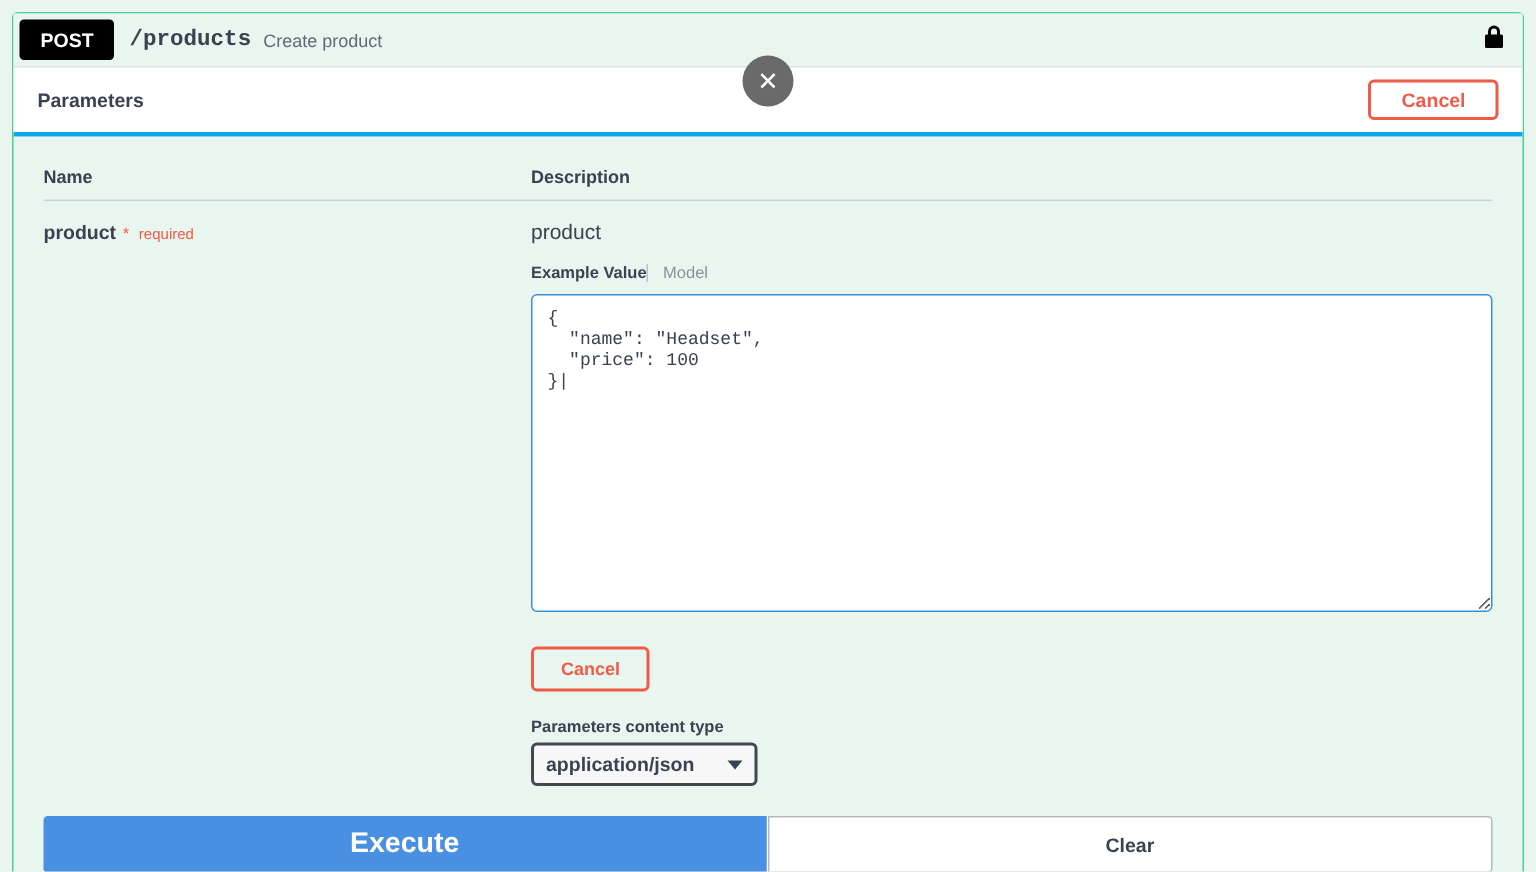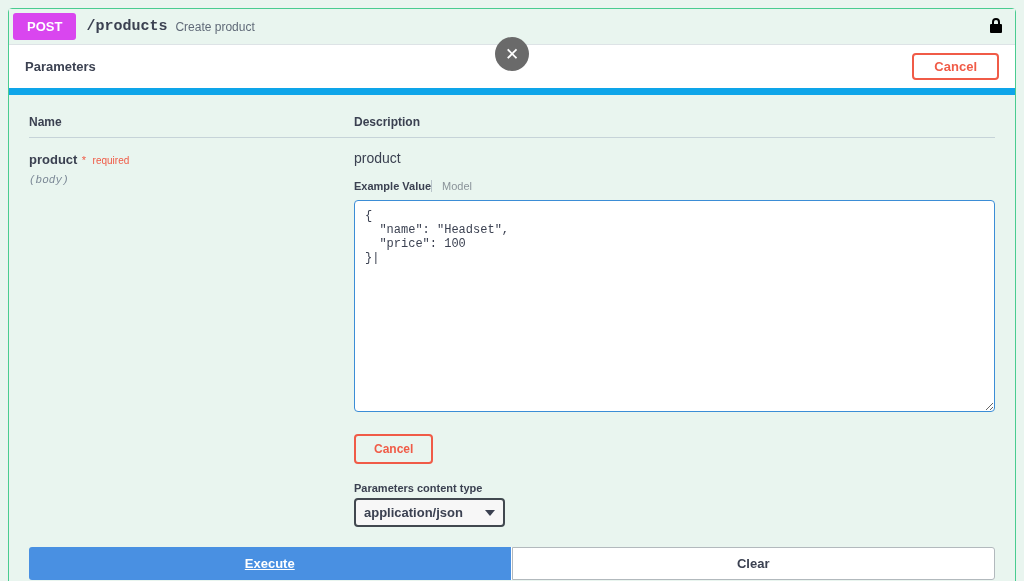--- a/index.html
+++ b/index.html
@@ -21,21 +21,21 @@
       border-radius: 4px;
       background: #e9f5ef;
     }
     .opblock-summary {
       display: flex;
       align-items: center;
       padding: 4px;
       background: #e9f5ef;
     }
     .method-badge {
-      background: #d946ef;
+      background: #000000;
       color: #fff;
       font-weight: 700;
       font-size: 13px;
       padding: 6px 14px;
       border-radius: 3px;
       min-width: 62px;
       text-align: center;
     }
     .path {
       font-family: "Courier New", monospace;
@@ -54,21 +54,21 @@
       margin-right: 8px;
       color: #000;
     }
     .parameters-bar {
       display: flex;
       align-items: center;
       justify-content: space-between;
       padding: 8px 16px;
       background: #fff;
       border-top: 1px solid #dde3e6;
-      border-bottom: 7px solid #0ea5e9;
+      border-bottom: 3px solid #0ea5e9;
       position: relative;
     }
     .parameters-label {
       font-size: 13px;
       font-weight: 700;
       color: #3b4151;
     }
     .close-circle {
       position: absolute;
       top: -8px;
@@ -231,25 +231,24 @@
       display: flex;
       margin: 0 20px 8px 20px;
     }
     .execute-btn {
       flex: 1;
       background: #4990e2;
       color: #fff;
       border: none;
       border-right: 1px solid #fff;
       padding: 8px;
-      font-size: 13px;
+      font-size: 19px;
       font-weight: 700;
       cursor: pointer;
       border-radius: 3px 0 0 3px;
-      text-decoration: underline;
     }
     .clear-btn {
       flex: 1;
       background: #fff;
       color: #3b4151;
       border: 1px solid #b2b9bd;
       border-left: 1px solid #b2b9bd;
       padding: 8px;
       font-size: 13px;
       font-weight: 700;
@@ -284,21 +283,20 @@
       <div class="col-desc">Description</div>
     </div>
 
     <div class="param-row">
       <div class="param-name-col">
         <div>
           <span class="param-name">product</span>
           <span class="required-star"> *</span>
           <span class="required-text">required</span>
         </div>
-        <div class="param-in">(body)</div>
       </div>
 
       <div class="param-desc-col">
         <div class="param-desc">product</div>
 
         <div class="tab-row">
           <span class="tab-active">Example Value</span>
           <span class="tab-inactive">Model</span>
         </div>
 

